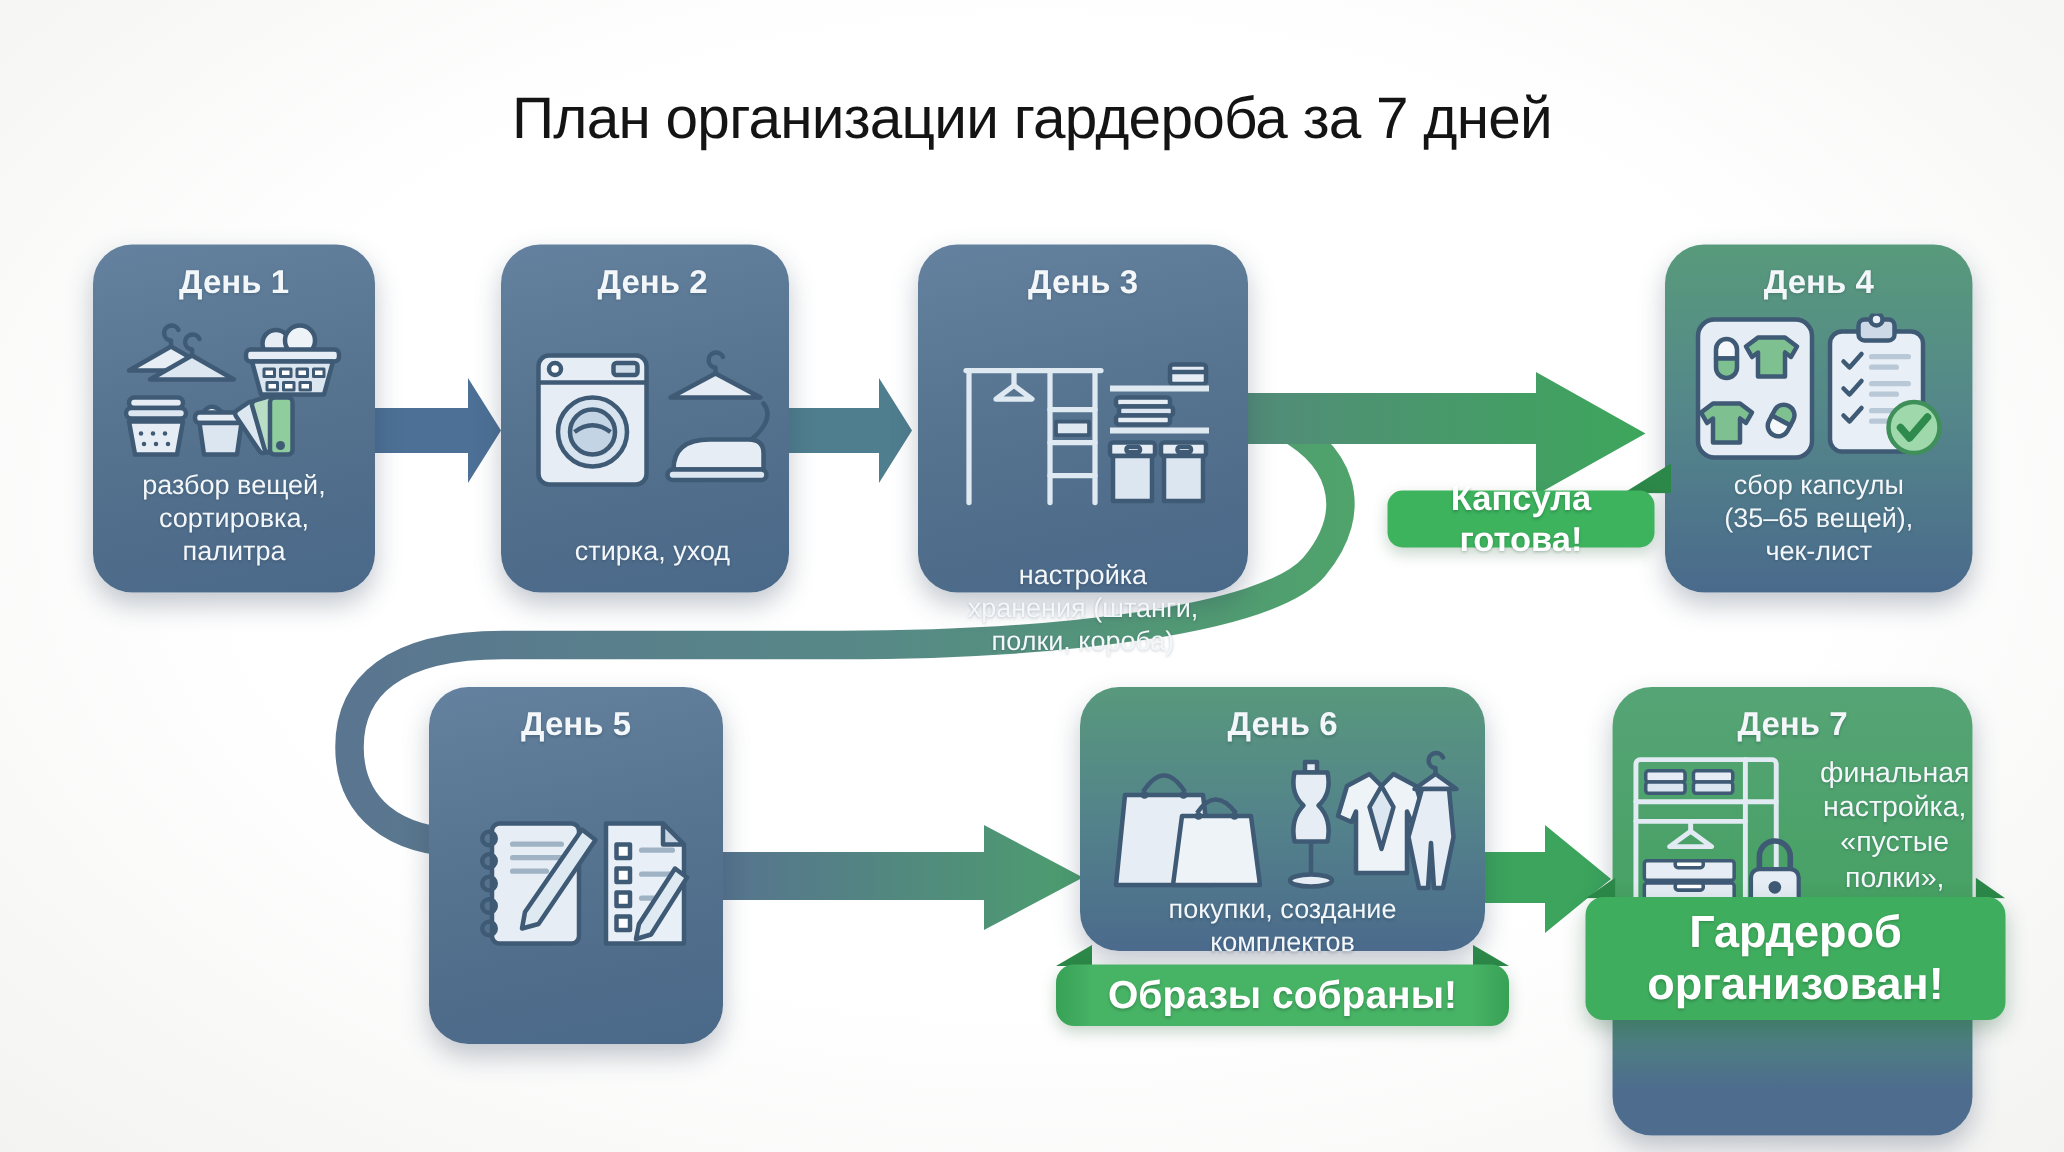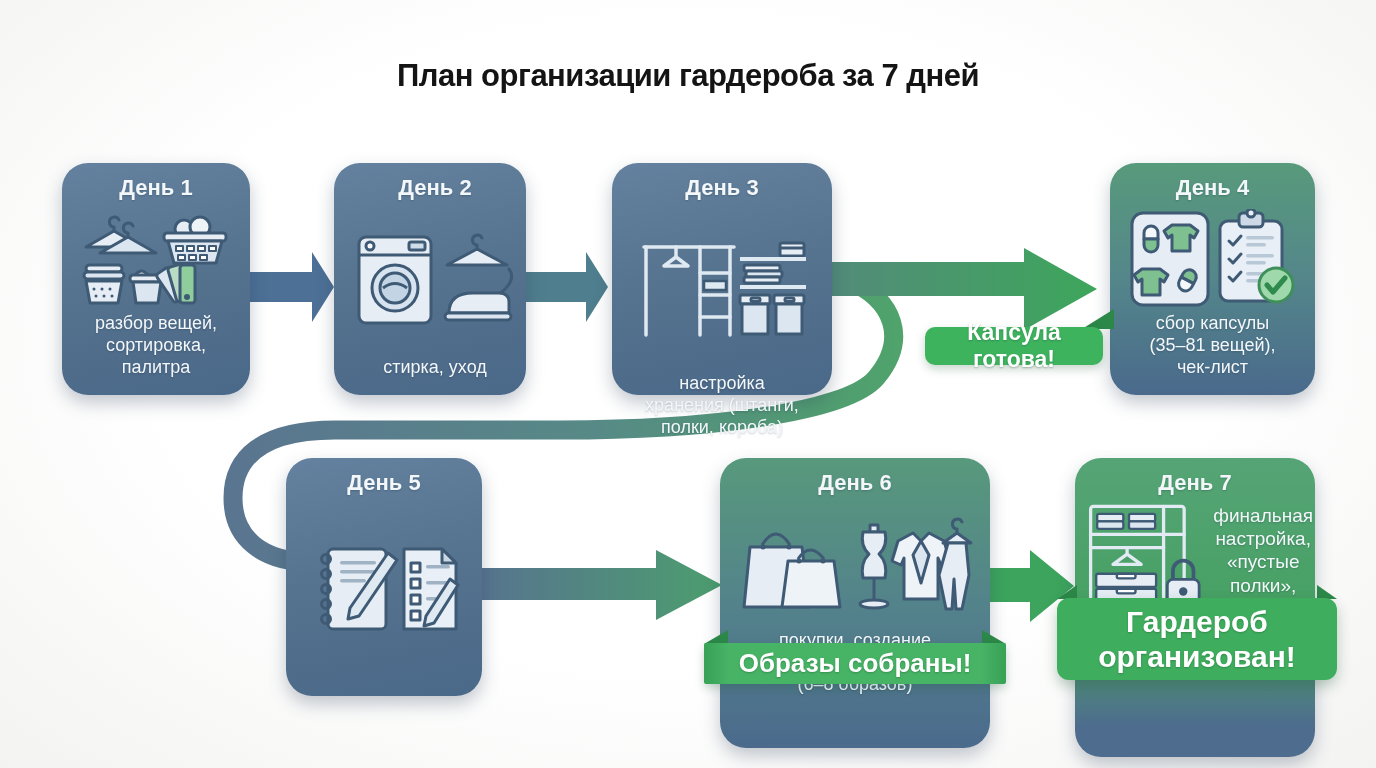--- a/index.html
+++ b/index.html
@@ -8,42 +8,42 @@
     font-family:"Liberation Sans", sans-serif;
     background:#fff;
     overflow:hidden;
   }
   .stage {
     position:relative; width:1376px; height:768px;
     background:radial-gradient(ellipse at 50% 45%, #ffffff 55%, #f3f3f2 100%);
   }
   .page-title {
     position:absolute; left:0; top:58px; width:100%;
-    text-align:center; font-size:31px; font-weight:700;
+    text-align:center; font-size:39px; font-weight:400;
     letter-spacing:-0.5px; color:#141414;
   }
   svg.connectors { position:absolute; left:0; top:0; z-index:0; }
 
   .card {
     position:absolute; z-index:2; border-radius:26px; color:#f3f7fa;
     display:flex; flex-direction:column; align-items:center;
     padding:12px 10px 16px;
     box-shadow:0 8px 18px rgba(38,58,82,.28);
   }
   .card-blue   { background:linear-gradient(168deg,#64829f 0%,#56748f 45%,#4a6888 100%); }
   .card-green4 { background:linear-gradient(180deg,#589a7b 0%,#54878a 48%,#4a6a8c 100%);align-items:center; }
   .card-green6 { background:linear-gradient(180deg,#58997c 0%,#53828b 52%,#4b6a8c 100%); }
   .card-green7 { background:linear-gradient(180deg,#56a476 0%,#47a164 48%,#4e8a79 72%,#4d6c8e 90%); }
 
   .card1 { left:62px;   top:163px; width:188px; height:232px;justify-content:flex-end; }
   .card2 { left:334px;  top:163px; width:192px; height:232px;padding-left:20px; }
   .card3 { left:612px;  top:163px; width:220px; height:232px;gap:32px; }
   .card4 { left:1110px; top:163px; width:205px; height:232px; }
   .card5 { left:286px;  top:458px; width:196px; height:238px; }
-  .card6 { left:720px;  top:458px; width:270px; height:290px; }
+  .card6 { left:720px;  top:458px; width:270px; height:176px; }
   .card7 { left:1075px; top:458px; width:240px; height:299px; }
 
   .day-title { font-size:22px; font-weight:bold; margin-bottom:4px; text-shadow:0 1px 2px rgba(20,40,60,.25); }
   .day-icons { flex:1 1 auto; display:flex; align-items:center; justify-content:center; }
   .day-text  {
     font-size:18px; font-weight:500; line-height:1.22; text-align:center;
     white-space:pre-line; text-shadow:0 1px 2px rgba(20,40,60,.25);
   }
   .card7 .day-body { display:flex; flex-direction:row; align-items:flex-start; gap:6px; width:100%; }
   .card7 .day-text { font-size:19px; flex:1; margin-top:4px; }
@@ -55,21 +55,21 @@
     text-shadow:0 1px 2px rgba(20,60,35,.3);
   }
   .badge-capsule {
     left:925px; top:327px; width:178px; height:38px;
     background:#3db35e; border-radius:10px; font-size:23px;
     box-shadow:0 4px 10px rgba(30,90,50,.25);
   }
   .ribbon-outfits {
     left:704px; top:643px; width:302px; height:41px;
     background:linear-gradient(90deg,#37a156 0%,#47b365 8%,#47b365 92%,#37a156 100%);
-    border-radius:2px; font-size:26px;
+    border-radius:12px; font-size:26px;
     box-shadow:0 4px 10px rgba(30,90,50,.25);
   }
   .banner-final {
     left:1057px; top:598px; width:280px; height:82px;
     background:#3fad5e; border-radius:12px; font-size:30px; line-height:1.18;
     white-space:pre-line;
     box-shadow:0 6px 14px rgba(30,90,50,.3);
   }
   .fold { position:absolute; z-index:3; background:#2c8848; }
   .fold-capsule-tail { left:1082px; top:309px; width:32px; height:20px;
@@ -276,21 +276,21 @@
               <rect x="118" y="70" width="20" height="3.5" rx="1.75"></rect>
           </g>
         </g>
         <g>
           <circle cx="148" cy="76" r="17" fill="#9ed8ab" stroke="#3f8f5b" stroke-width="3"></circle>
           <path d="M139 76 l6 7 12-14" fill="none" stroke="#2e8a4d" stroke-width="5" stroke-linecap="round" stroke-linejoin="round"></path>
         </g>
       </svg>
     </div>
     <div class="day-text">сбор капсулы
-(35–81 вещей),
+(35–65 вещей),
 чек-лист</div>
   </div>
 
   <div class="card card-blue card5">
     <div class="day-title">День 5</div>
     <div class="day-icons">
       <svg class="ic" width="152" height="94" viewBox="0 0 152 94">
         <g stroke="#3e5a75" stroke-width="3" stroke-linejoin="round">
           <rect x="20" y="6" width="58" height="80" rx="5" fill="#e6edf5"></rect>
           <g fill="none">

